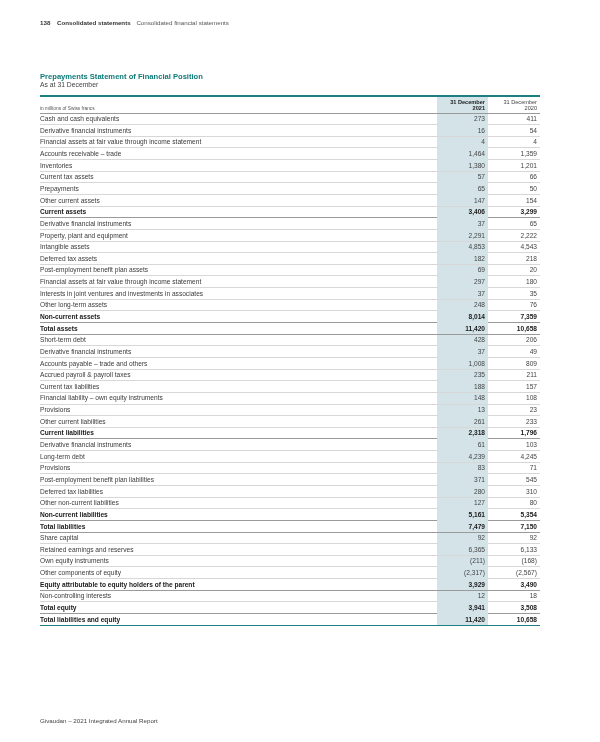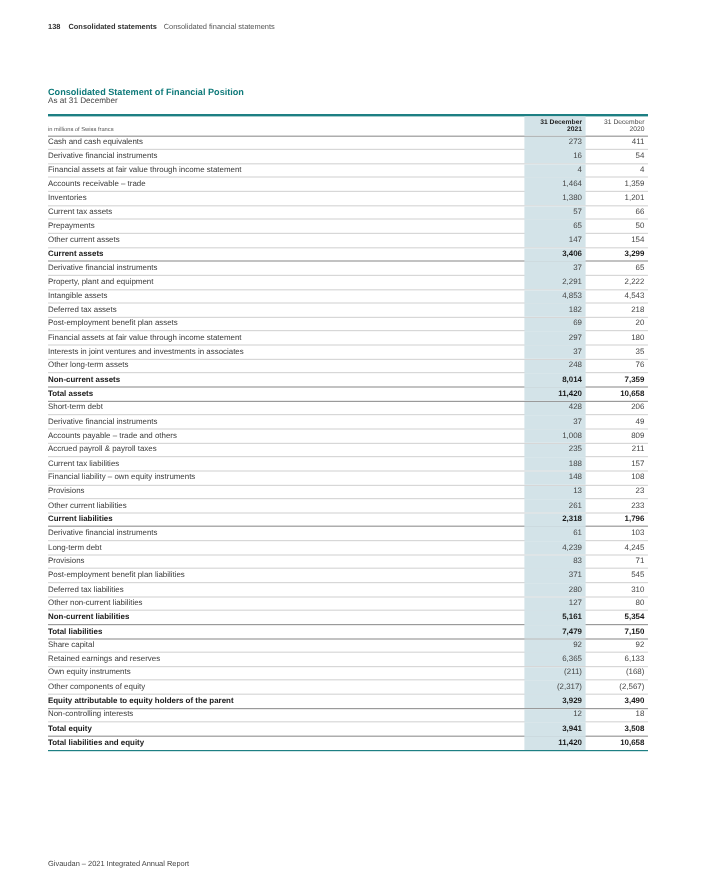--- a/index.html
+++ b/index.html
@@ -32,21 +32,21 @@
 </style>
 </head>
 <body>
 
 <div class="running-head">
   <span class="pg">138</span>
   <span class="sec">Consolidated statements</span>
   <span class="sub">Consolidated financial statements</span>
 </div>
 
-<div class="title">Consolidated Statement of Financial Position</div>
+<div class="title">Prepayments Statement of Financial Position</div>
 <div class="subtitle">As at 31 December</div>
 
 <div class="table-wrap">
   <div class="top-rule"></div>
   <div class="hdr">
     <span class="unit">in millions of Swiss francs</span>
     <div class="c21">
       <span><span style="position:static">31 December</span><br><span style="position:static">2021</span></span>
     </div>
     <div class="c20">

